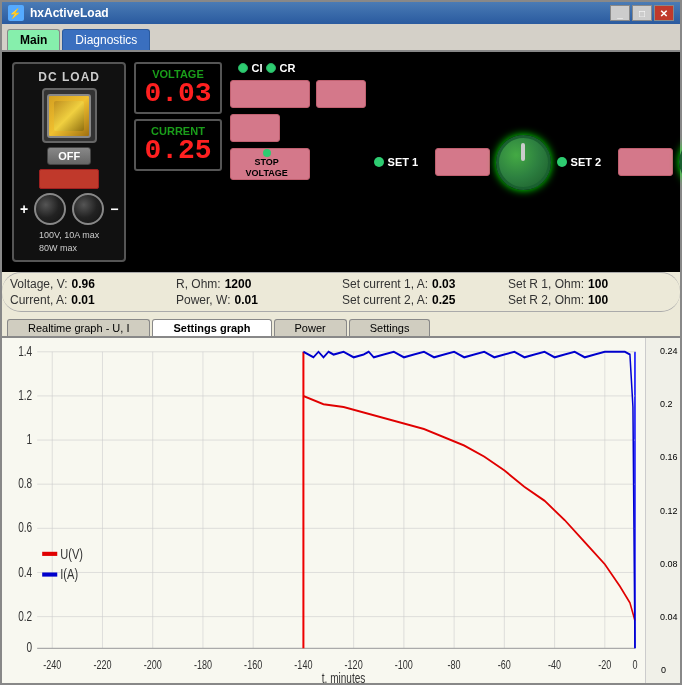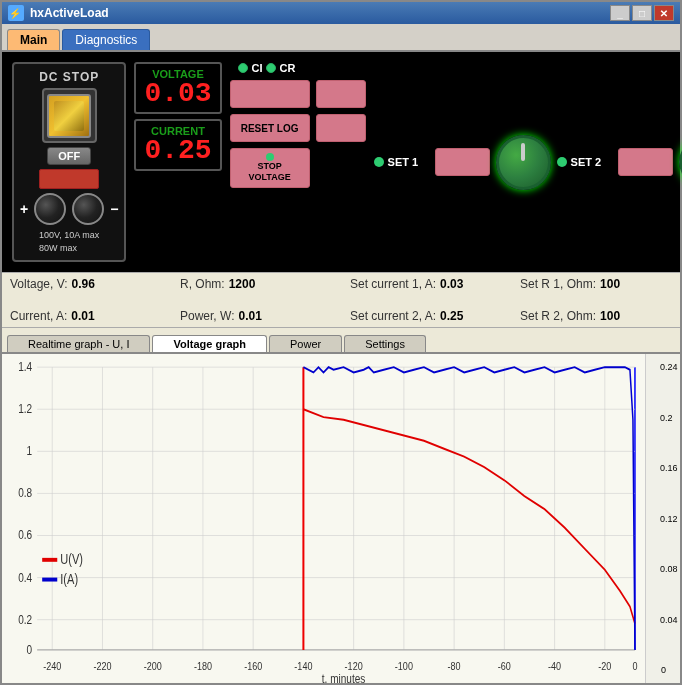--- a/index.html
+++ b/index.html
@@ -8,21 +8,21 @@
     .window-chrome { width: 682px; height: 685px; border: 2px solid #888; display: flex; flex-direction: column; }
     .title-bar { background: linear-gradient(to bottom, #4a7bb5, #2a5a9f); height: 22px; display: flex; align-items: center; padding: 0 6px; color: white; font-size: 12px; font-weight: bold; flex-shrink: 0; }
     .title-bar-icon { width: 16px; height: 16px; background: #5af; border-radius: 2px; margin-right: 6px; font-size: 10px; display: flex; align-items: center; justify-content: center; }
     .title-bar-title { flex: 1; }
     .title-bar-btns { display: flex; gap: 2px; }
     .tb-btn { width: 20px; height: 16px; background: #ccc; border: 1px solid #888; display: flex; align-items: center; justify-content: center; font-size: 10px; cursor: pointer; }
     .tb-btn.close { background: #c0392b; color: white; }
 
     .tab-bar { background: #d4d0c8; border-bottom: 2px solid #888; display: flex; align-items: flex-end; padding: 3px 5px 0; flex-shrink: 0; height: 28px; }
     .tab { padding: 3px 12px; border: 1px solid #888; border-bottom: none; background: #ece9d8; cursor: pointer; font-size: 12px; margin-right: 2px; border-radius: 3px 3px 0 0; }
-    .tab.active { background: #fdba74; font-weight: bold; margin-top: 48px; }
+    .tab.active { background: #86efac; font-weight: bold; margin-top: 48px; }
     .tab.blue { background: #3a6fbf; color: white; border-color: #2a5a9f; }
 
     .main-panel { background: #000; padding: 10px; display: flex; flex-direction: column; gap: 6px; flex-shrink: 0; }
 
     .instrument-row { display: flex; gap: 8px; align-items: stretch; }
 
     
     .dc-load-section { background: #111; border: 2px solid #555; border-radius: 4px; padding: 6px; display: flex; flex-direction: column; align-items: center; gap: 4px; width: 155px; }
     .dc-load-label { color: #ccc; font-size: 12px; font-weight: bold; letter-spacing: 1px; }
     .switch-container { width: 55px; height: 55px; background: #333; border: 2px solid #666; border-radius: 4px; display: flex; align-items: center; justify-content: center; }
@@ -43,38 +43,38 @@
 
     
     .controls-section { display: flex; flex-direction: column; gap: 6px; }
     .ci-cr-row { display: flex; gap: 3px; align-items: center; margin-left: 8px; }
     .radio-group { display: flex; align-items: center; gap: 4px; }
     .radio-dot { width: 10px; height: 10px; background: #2ecc71; border-radius: 50%; border: 1px solid #27ae60; }
     .radio-label { color: white; font-size: 11px; font-weight: bold; }
     .btn-row { display: flex; gap: 6px; }
     .pink-btn { background: #d4788a; border: 1px solid #c06070; border-radius: 3px; width: 80px; height: 28px; cursor: pointer; }
     .reset-log-btn { background: #d4788a; border: 1px solid #c06070; border-radius: 3px; width: 80px; height: 28px; cursor: pointer; display: flex; align-items: center; justify-content: center; color: #000; font-size: 10px; font-weight: bold; }
-    .stop-volt-btn { background: #d4788a; border: 1px solid #c06070; border-radius: 3px; width: 80px; height: 40px; cursor: pointer; display: flex; align-items: center; justify-content: center; padding: 3px; }
+    .stop-volt-btn { background: #d4788a; border: 1px solid #c06070; border-radius: 3px; width: 80px; height: 32px; cursor: pointer; display: flex; align-items: center; justify-content: flex-start; padding: 15px; }
     .stop-volt-inner { display: flex; flex-direction: column; align-items: center; }
     .stop-dot { width: 8px; height: 8px; background: #2ecc71; border-radius: 50%; }
     .stop-text { color: #000; font-size: 9px; font-weight: bold; text-align: center; line-height: 1.2; }
 
     
     .set-section { display: flex; flex-direction: row; gap: 6px; }
     .set-row { display: flex; align-items: center; gap: 6px; }
     .set-label { color: white; font-size: 11px; font-weight: bold; display: flex; align-items: center; gap: 4px; min-width: 55px; }
     .set-led { width: 10px; height: 10px; background: #2ecc71; border-radius: 50%; }
     .pulse-label { color: white; font-size: 11px; font-weight: bold; display: flex; align-items: center; gap: 4px; }
     .knob-large { width: 55px; height: 55px; background: radial-gradient(circle at 35% 35%, #4a4, #2d8040, #1a5a2a); border-radius: 50%; border: 3px solid #1a6030; box-shadow: 0 0 8px #0f0; display: flex; align-items: center; justify-content: center; position: relative; }
     .knob-large::after { content: ''; position: absolute; width: 4px; height: 18px; background: #ccc; border-radius: 2px; top: 5px; left: calc(50% - 2px); }
     .knob-medium { width: 50px; height: 50px; background: radial-gradient(circle at 35% 35%, #4a4, #2d8040, #1a5a2a); border-radius: 50%; border: 3px solid #1a6030; box-shadow: 0 0 8px #0f0; display: flex; align-items: center; justify-content: center; position: relative; }
     .knob-medium::after { content: ''; position: absolute; width: 4px; height: 16px; background: #ccc; border-radius: 2px; top: 4px; left: calc(50% - 2px); }
 
     
-    .status-bar { background: #ece9d8; padding: 4px 8px; border-top: 1px solid #aaa; border-bottom: 1px solid #aaa; display: grid; grid-template-columns: 1fr 1fr 1fr 1fr; gap: 18px; font-size: 12px; flex-shrink: 0; }
+    .status-bar { background: #ece9d8; padding: 4px 8px; border-top: 1px solid #aaa; border-bottom: 1px solid #aaa; display: grid; grid-template-columns: 1fr 1fr 1fr 1fr; gap: 2px; font-size: 12px; flex-shrink: 0; border-radius: 19px; }
     .status-item { display: flex; gap: 4px; align-items: center; }
     .status-key { color: #333; }
     .status-val { font-weight: bold; color: #000; }
 
     
     .graph-tabs { background: #ece9d8; display: flex; align-items: flex-end; padding: 2px 5px 0; border-bottom: 2px solid #888; flex-shrink: 0; height: 26px; }
     .graph-tab { padding: 2px 20px; border: 1px solid #888; border-bottom: none; background: #d0cdc0; cursor: pointer; font-size: 11px; margin-right: 2px; border-radius: 3px 3px 0 0; }
     .graph-tab.active { background: #fff; font-weight: bold; }
 
     
@@ -100,21 +100,21 @@
 
   <div class="tab-bar">
     <div class="tab active">Main</div>
     <div class="tab blue">Diagnostics</div>
   </div>
 
   <div class="main-panel">
     <div class="instrument-row">
 
       <div class="dc-load-section">
-        <span class="dc-load-label">DC STOP</span>
+        <span class="dc-load-label">DC LOAD</span>
         <div class="switch-container">
           <div class="switch-img">
             <div class="switch-inner"></div>
           </div>
         </div>
         <div class="off-btn">OFF</div>
         <div class="power-btn"></div>
         <div class="knob-row">
           <span class="plus-label">+</span>
 
@@ -146,21 +146,20 @@
           <div class="radio-group">
             <div class="radio-dot"></div>
             <span class="radio-label">CR</span>
           </div>
         </div>
         <div class="btn-row">
           <div class="pink-btn"></div>
           <div class="pink-btn" style="width:50px;"></div>
         </div>
         <div class="btn-row">
-          <div class="reset-log-btn">RESET LOG</div>
           <div class="pink-btn" style="width:50px;"></div>
         </div>
         <div class="btn-row">
           <div class="stop-volt-btn">
             <div class="stop-volt-inner">
               <div class="stop-dot"></div>
               <span class="stop-text">STOP</span>
               <span class="stop-text">VOLTAGE</span>
             </div>
           </div>
@@ -234,21 +233,21 @@
       <span class="status-val">0.25</span>
     </div>
     <div class="status-item">
       <span class="status-key">Set R 2, Ohm:</span>
       <span class="status-val">100</span>
     </div>
   </div>
 
   <div class="graph-tabs">
     <div class="graph-tab">Realtime graph - U, I</div>
-    <div class="graph-tab active">Voltage graph</div>
+    <div class="graph-tab active">Settings graph</div>
     <div class="graph-tab">Power</div>
     <div class="graph-tab">Settings</div>
   </div>
 
   <div class="graph-area">
     <div class="graph-inner">
       <svg class="graph-svg" viewBox="0 0 640 250" preserveAspectRatio="none">
 
         <rect width="640" height="250" fill="#f8f8f0"></rect>
 

